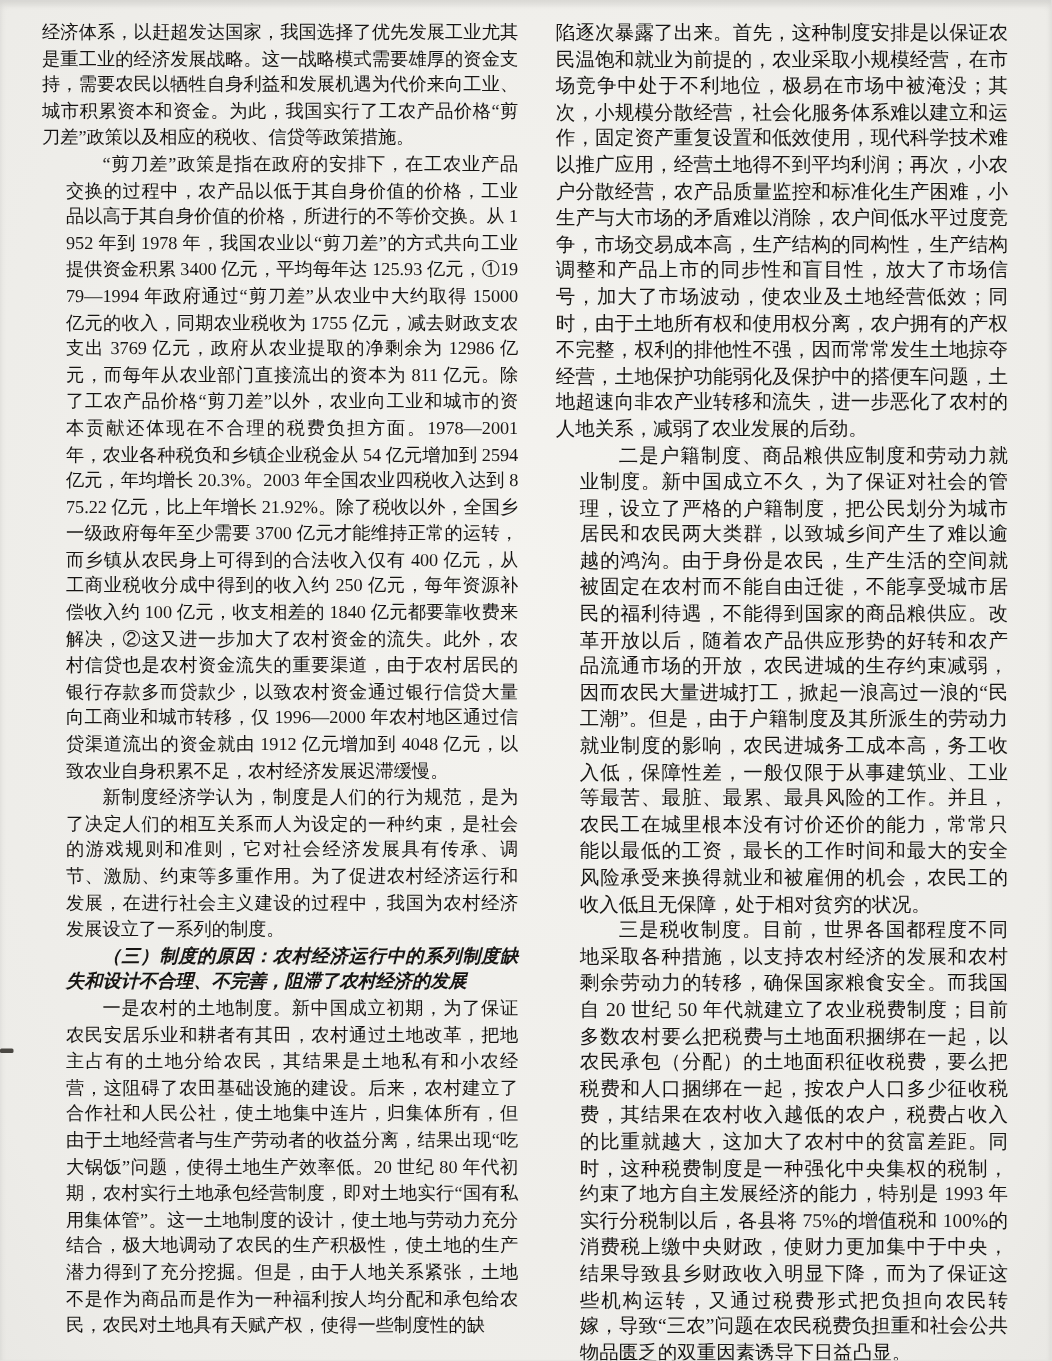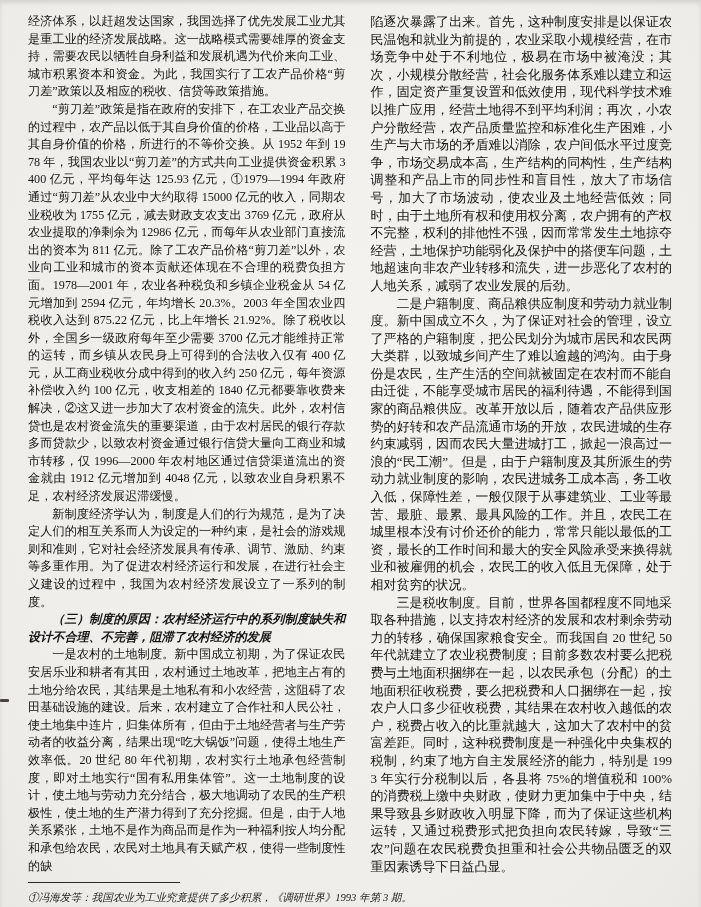--- a/index.html
+++ b/index.html
@@ -37,20 +37,21 @@
     width: 302px;
     font-size: 13px;
     line-height: 17.6px;
   }
   .col p {
     margin: 0;
     word-break: break-all;
   }
   .col p.indent {
     text-indent: 2em;
+    margin-left: 16px;
   }
   .section-heading {
     font-weight: bold;
     font-style: italic;
   }
   .footnote-block {
     margin-top: 7px;
   }
   .footnote-sep {
     width: 152px;

